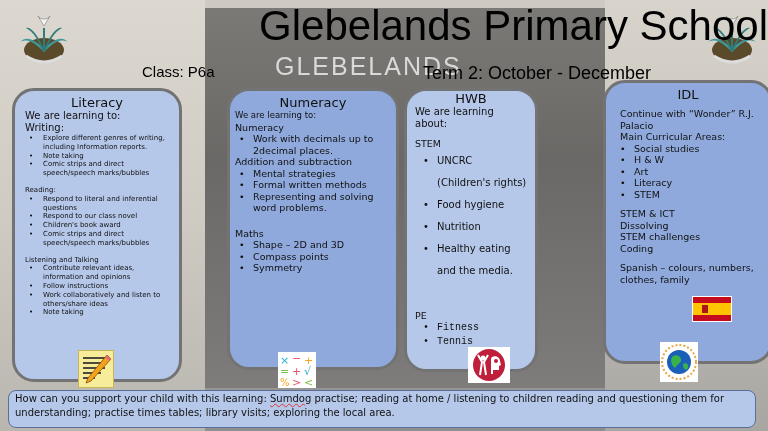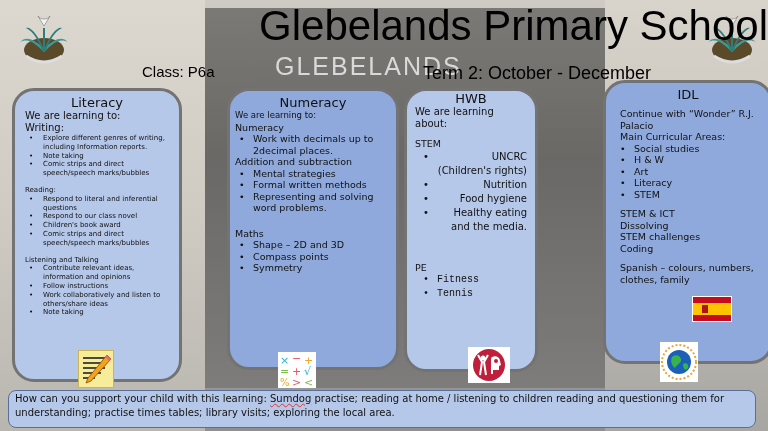--- a/index.html
+++ b/index.html
@@ -156,24 +156,24 @@
     </ul>
   </div>
 </div>
 
 <div class="card light card-hwb">
   <div class="card-title" style="margin-top:0;">HWB</div>
   <div class="card-body" style="padding-left:8px;">
     <div class="line">We are learning about:</div>
     <div class="gap"></div>
     <div class="med">STEM</div>
-    <ul class="line" style="line-height:14px;padding-left:22px;text-align:right;">
+    <ul class="line" style="line-height:22px;padding-left:22px;">
       <li>UNCRC (Children's rights)</li>
+      <li>Food hygiene</li>
       <li>Nutrition</li>
-      <li>Food hygiene</li>
       <li>Healthy eating and the media.</li>
     </ul>
     <div style="height:28px;"></div>
     <div class="med">PE</div>
     <ul class="line" style="line-height:14px;padding-left:22px;font-family:Liberation Mono, monospace;">
       <li>Fitness</li>
       <li>Tennis</li>
     </ul>
   </div>
 </div>

